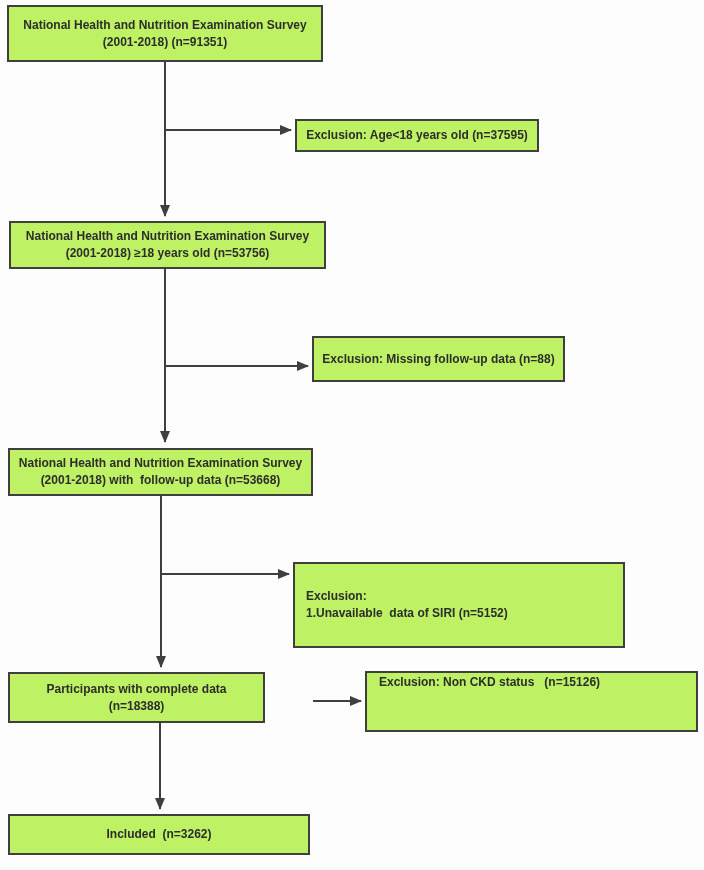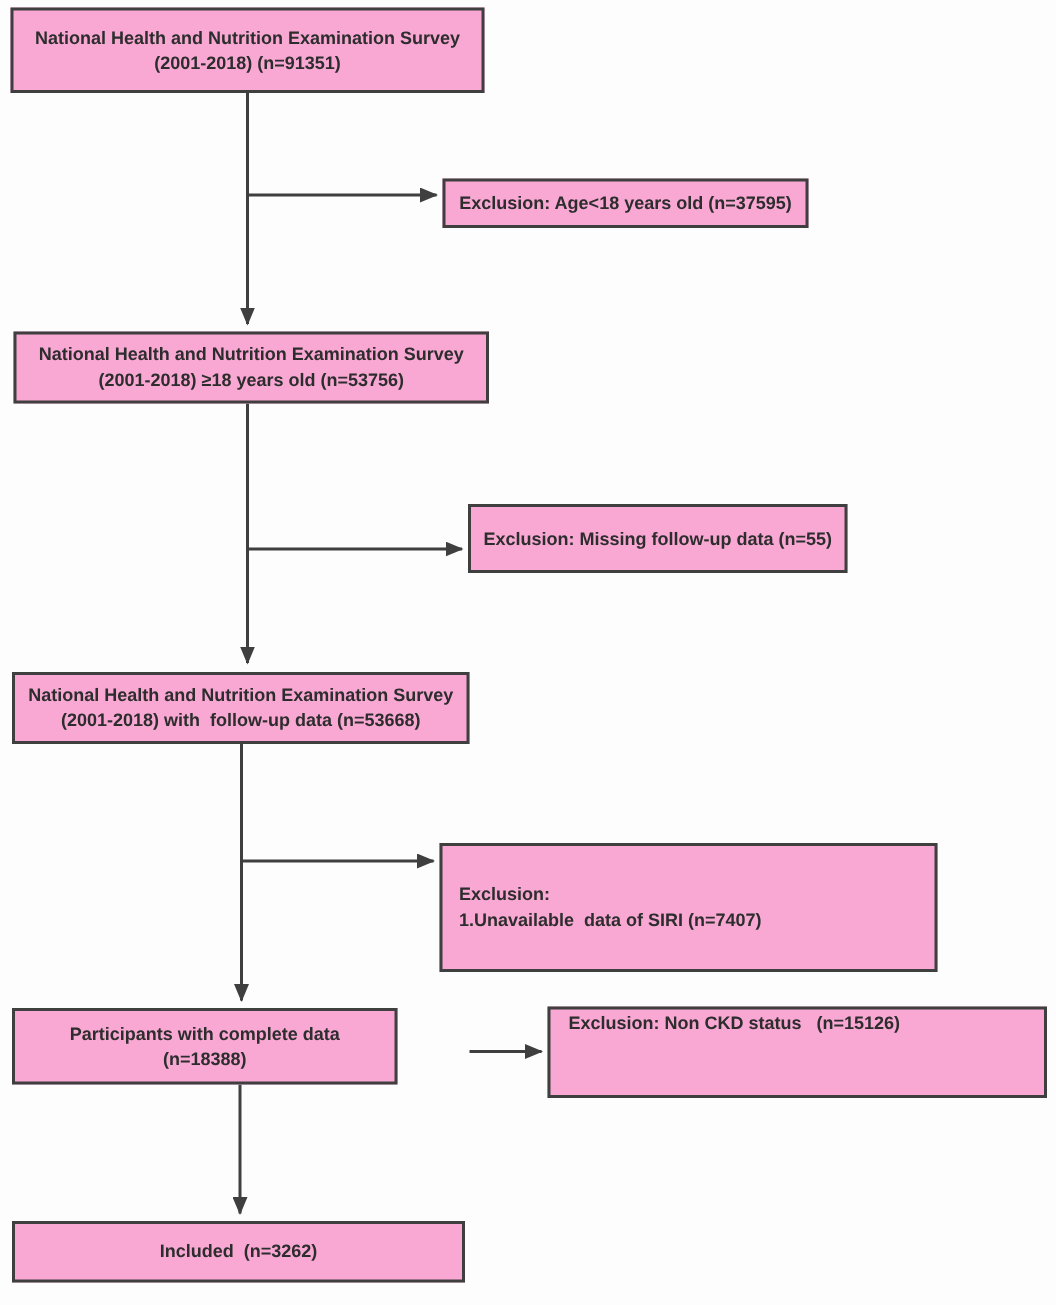--- a/index.html
+++ b/index.html
@@ -17,21 +17,21 @@
   }
   svg.connectors {
     position: absolute;
     left: 0;
     top: 0;
     pointer-events: none;
   }
   .node {
     position: absolute;
     box-sizing: border-box;
-    background: #f9a8d4;
+    background: #bef264;
     border: 2px solid #3f3f3f;
     color: #2d2d2d;
     font-size: 12px;
     font-weight: bold;
     line-height: 1.4;
     display: flex;
     flex-direction: column;
     justify-content: center;
     align-items: center;
     text-align: center;
@@ -87,31 +87,31 @@
   <div class="node" style="left:295px; top:119px; width:244px; height:33px">
     <span class="line">Exclusion: Age&lt;18 years old (n=37595)</span>
   </div>
 
   <div class="node" style="left:9px; top:221px; width:317px; height:48px">
     <span class="line">National Health and Nutrition Examination Survey</span>
     <span class="line">(2001-2018) ≥18 years old (n=53756)</span>
   </div>
 
   <div class="node" style="left:312px; top:336px; width:253px; height:46px">
-    <span class="line">Exclusion: Missing follow-up data (n=55)</span>
+    <span class="line">Exclusion: Missing follow-up data (n=88)</span>
   </div>
 
   <div class="node" style="left:8px; top:448px; width:305px; height:48px">
     <span class="line">National Health and Nutrition Examination Survey</span>
     <span class="line">(2001-2018) with  follow-up data (n=53668)</span>
   </div>
 
   <div class="node left" style="left:293px; top:524px; width:332px; height:86px">
     <span class="line">Exclusion:</span>
-    <span class="line">1.Unavailable  data of SIRI (n=7407)</span>
+    <span class="line">1.Unavailable  data of SIRI (n=5152)</span>
   </div>
 
   <div class="node" style="left:8px; top:672px; width:257px; height:51px">
     <span class="line">Participants with complete data  (n=18388)</span>
   </div>
 
   <div class="node top-left" style="left:365px; top:671px; width:333px; height:61px">
     <span class="line">Exclusion: Non CKD status   (n=15126)</span>
   </div>
 

